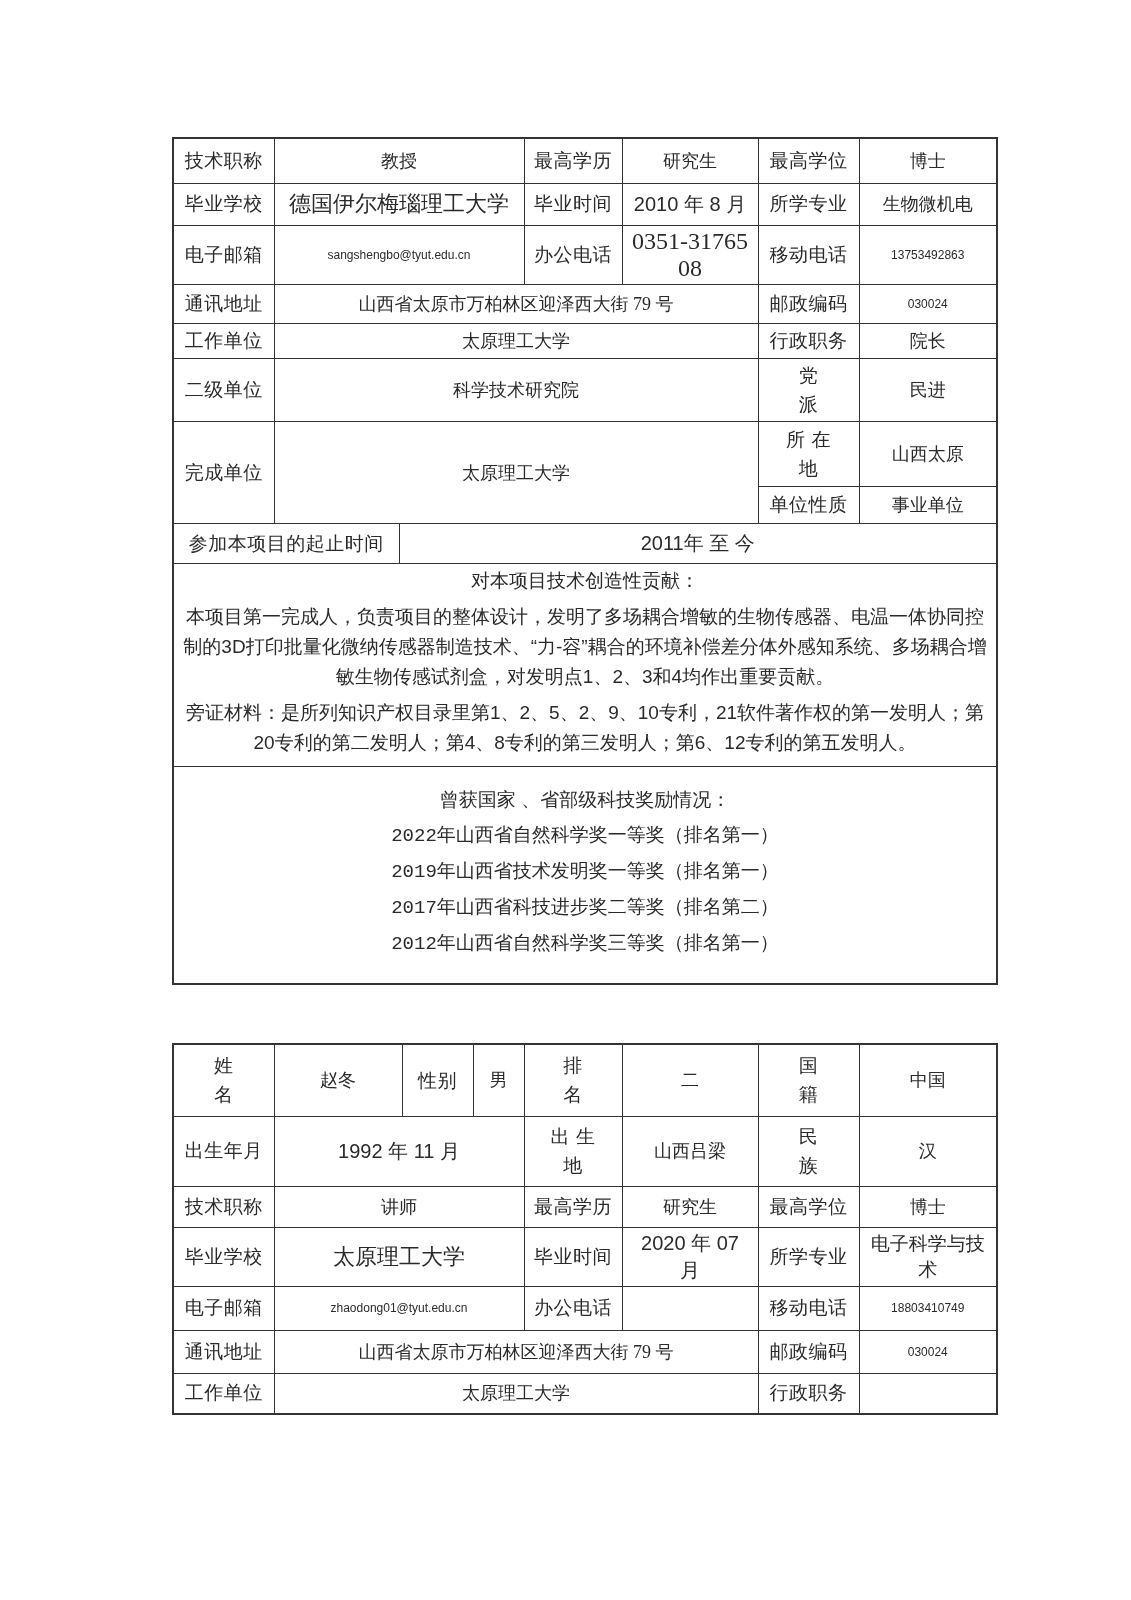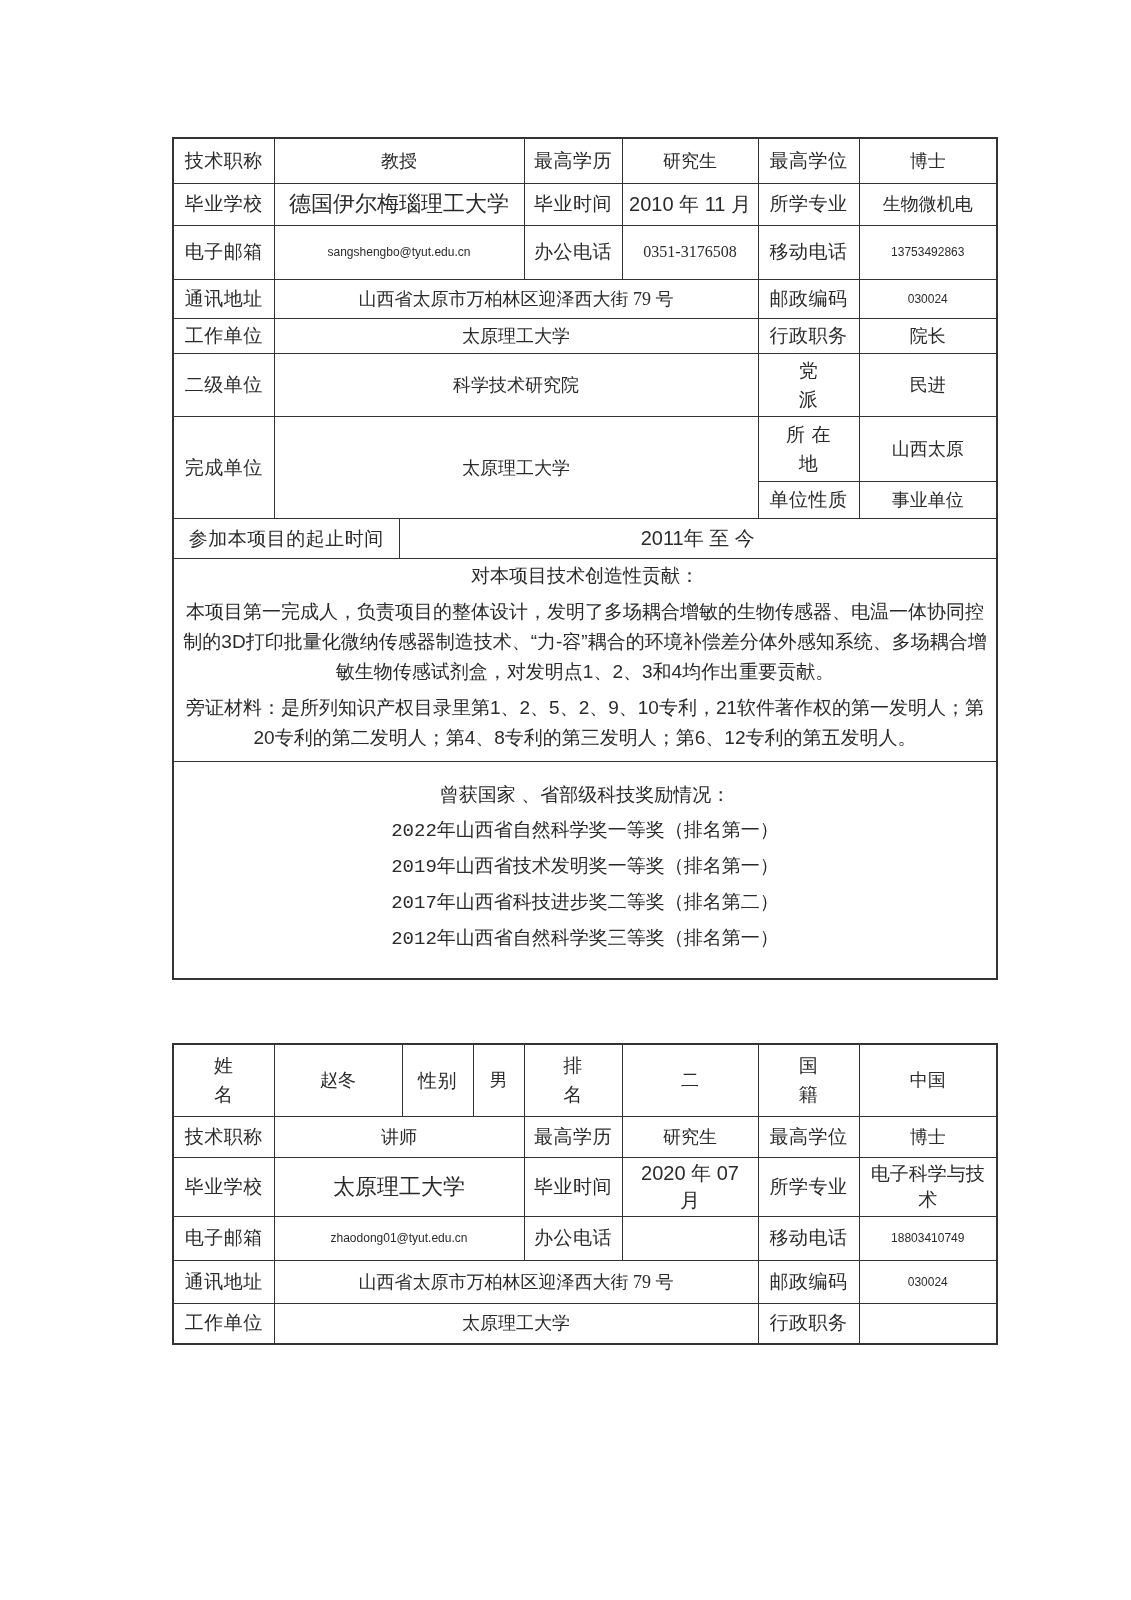--- a/index.html
+++ b/index.html
@@ -19,21 +19,21 @@
   .lbl{
     font-family:"Liberation Sans","DejaVu Sans",sans-serif;
     font-size:19px;text-align:left;padding-left:9px;white-space:pre-line;
     letter-spacing:0.5px;
   }
   .lbl-c{text-align:center;padding-left:2px;line-height:1.55;}
   .val-serif{font-family:"Liberation Serif","DejaVu Serif",serif;font-size:18px;}
   .val-serif-lg{font-family:Liberation Mono, monospace;font-size:22px;}
   .val-sans{font-family:Liberation Sans, sans-serif;font-size:12px;}
   .val-sans-lg{font-family:"Liberation Sans","DejaVu Sans",sans-serif;font-size:20px;}
-  .break{word-break:break-all;font-size:16px;padding:0 10px;}
+  .break{word-break:break-all;font-size:24px;padding:0 10px;}
   .block{
     text-align:left;vertical-align:top;padding:6px 9px;
     font-size:19px;line-height:30px;
   }
   .block p{margin:0 0 6px 0;}
   .awards-title{margin:2px 0 18px 0;}
   .award-item{margin:0 0 18px 0;font-family:Liberation Mono, monospace;}
 </style>
 </head>
 <body>
@@ -54,21 +54,21 @@
     <td class="val-serif" colspan="2">教授</td>
     <td class="lbl">最高学历</td>
     <td class="val-serif">研究生</td>
     <td class="lbl">最高学位</td>
     <td class="val-serif">博士</td>
   </tr>
   <tr style="height:42px">
     <td class="lbl">毕业学校</td>
     <td class="val-serif-lg" colspan="2">德国伊尔梅瑙理工大学</td>
     <td class="lbl">毕业时间</td>
-    <td class="val-sans-lg">2010 年 11 月</td>
+    <td class="val-sans-lg">2010 年 8 月</td>
     <td class="lbl">所学专业</td>
     <td class="val-serif">生物微机电</td>
   </tr>
   <tr style="height:54px">
     <td class="lbl">电子邮箱</td>
     <td class="val-sans" colspan="2">sangshengbo@tyut.edu.cn</td>
     <td class="lbl">办公电话</td>
     <td class="val-serif break">0351-3176508</td>
     <td class="lbl">移动电话</td>
     <td class="val-sans">13753492863</td>
@@ -144,20 +144,30 @@
     <td class="val-serif">赵冬</td>
     <td class="lbl lbl-c">性别</td>
     <td class="val-serif">男</td>
     <td class="lbl lbl-c">排
 名</td>
     <td class="val-serif">二</td>
     <td class="lbl lbl-c">国
 籍</td>
     <td class="val-serif">中国</td>
   </tr>
+  <tr style="height:70px">
+    <td class="lbl">出生年月</td>
+    <td class="val-sans-lg" colspan="3">1992 年 11 月</td>
+    <td class="lbl lbl-c">出  生
+地</td>
+    <td class="val-serif">山西吕梁</td>
+    <td class="lbl lbl-c">民
+族</td>
+    <td class="val-serif">汉</td>
+  </tr>
   <tr style="height:41px">
     <td class="lbl">技术职称</td>
     <td class="val-serif" colspan="3">讲师</td>
     <td class="lbl">最高学历</td>
     <td class="val-serif">研究生</td>
     <td class="lbl">最高学位</td>
     <td class="val-serif">博士</td>
   </tr>
   <tr style="height:41px">
     <td class="lbl">毕业学校</td>

